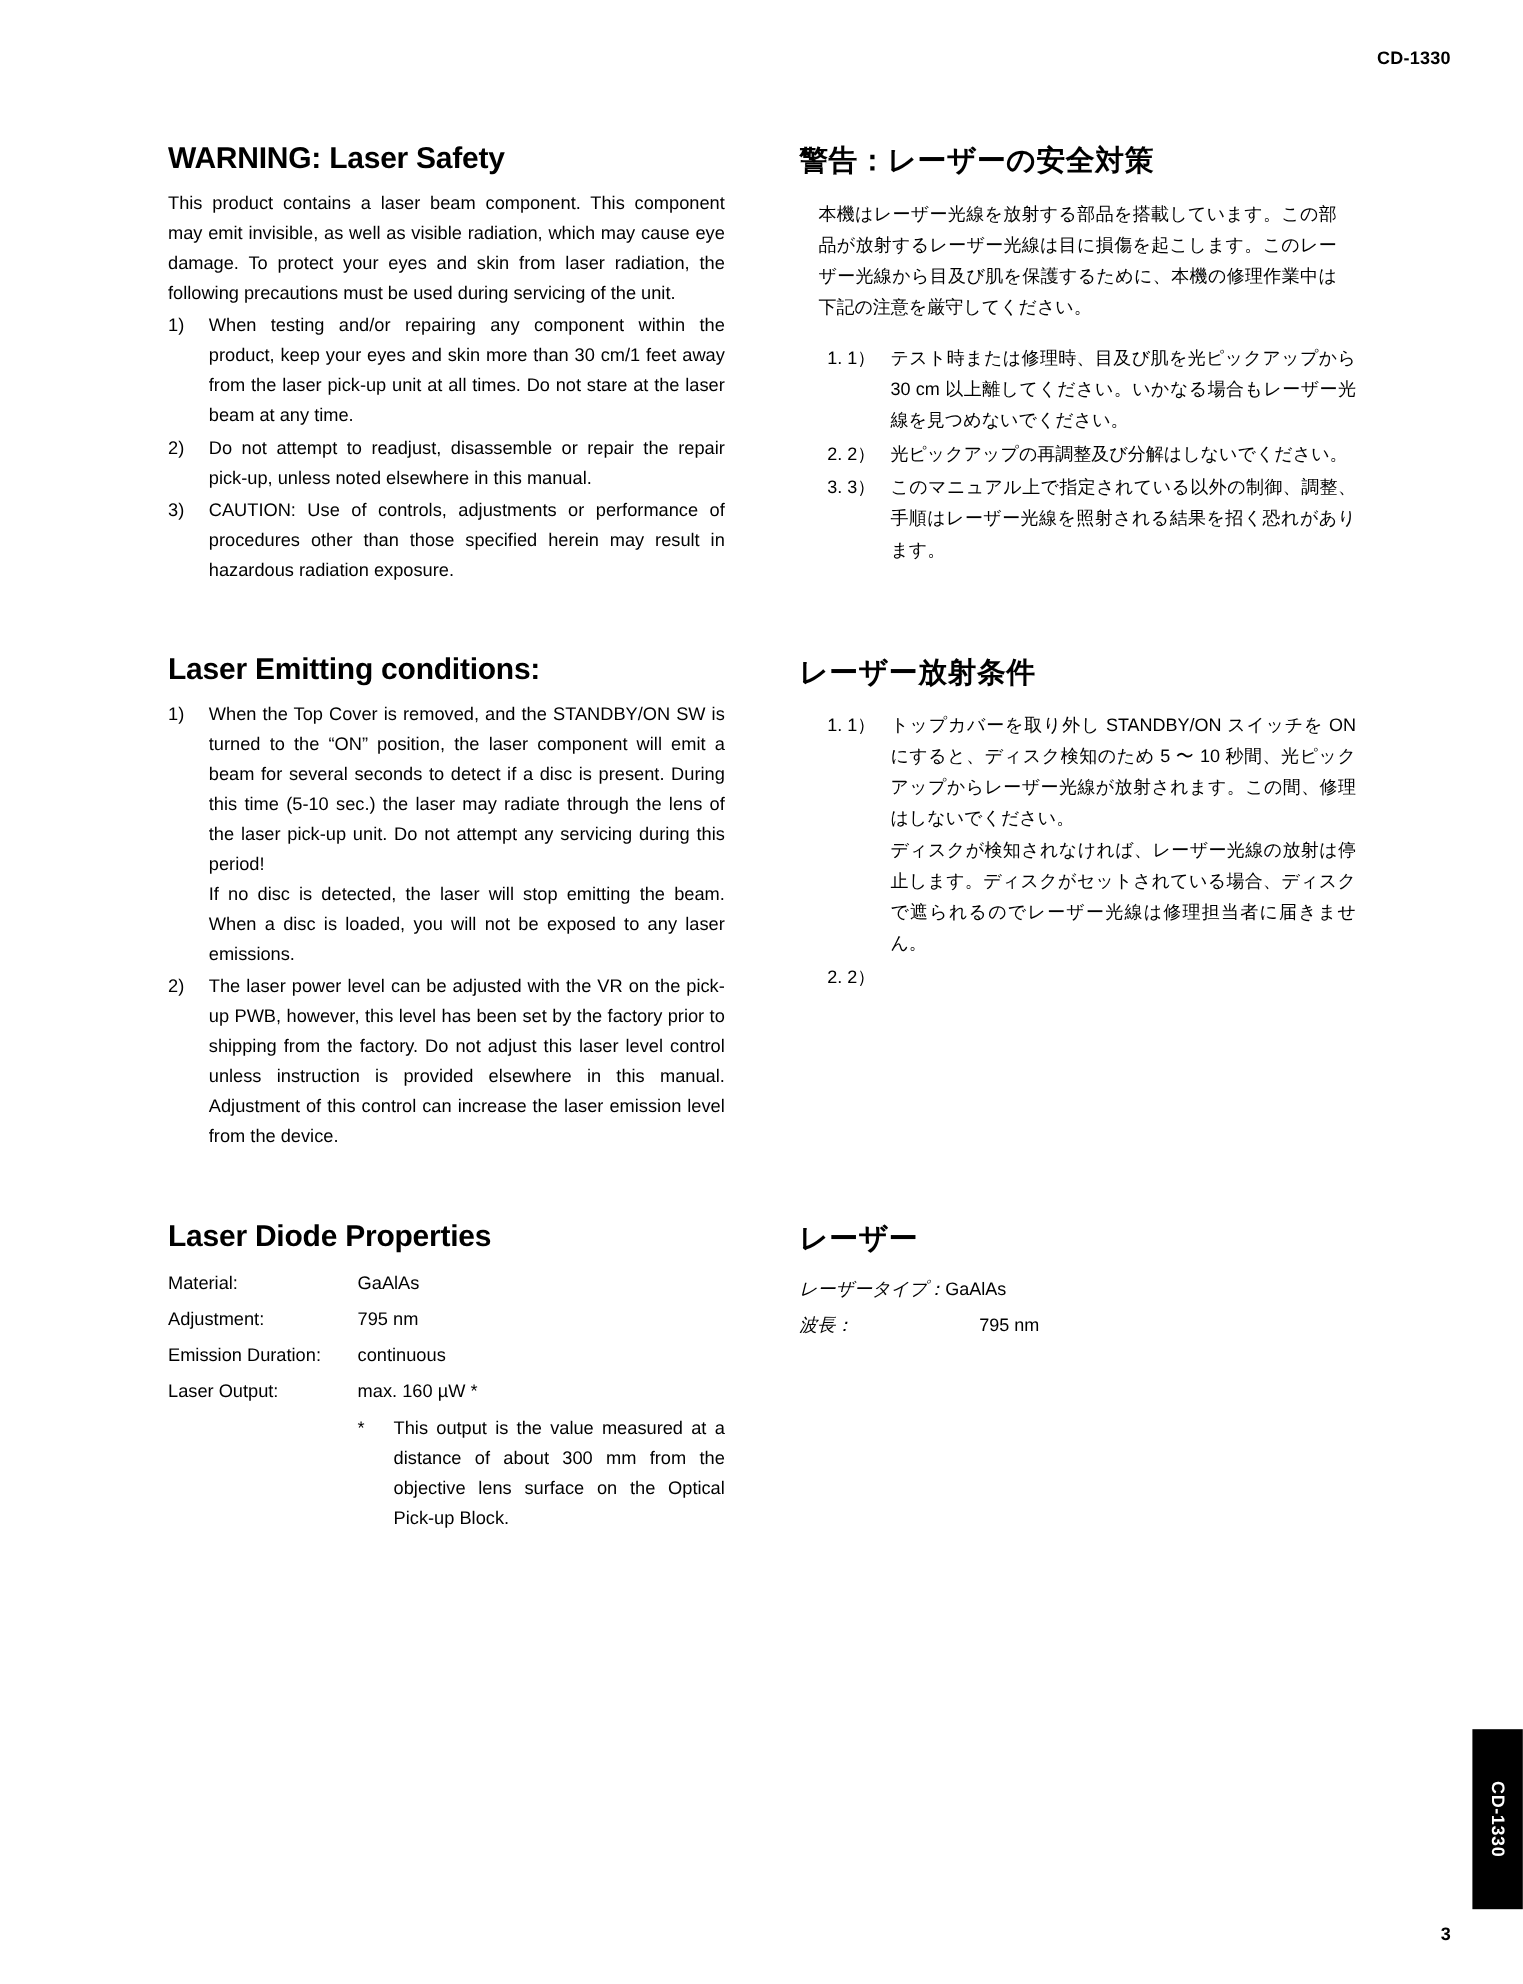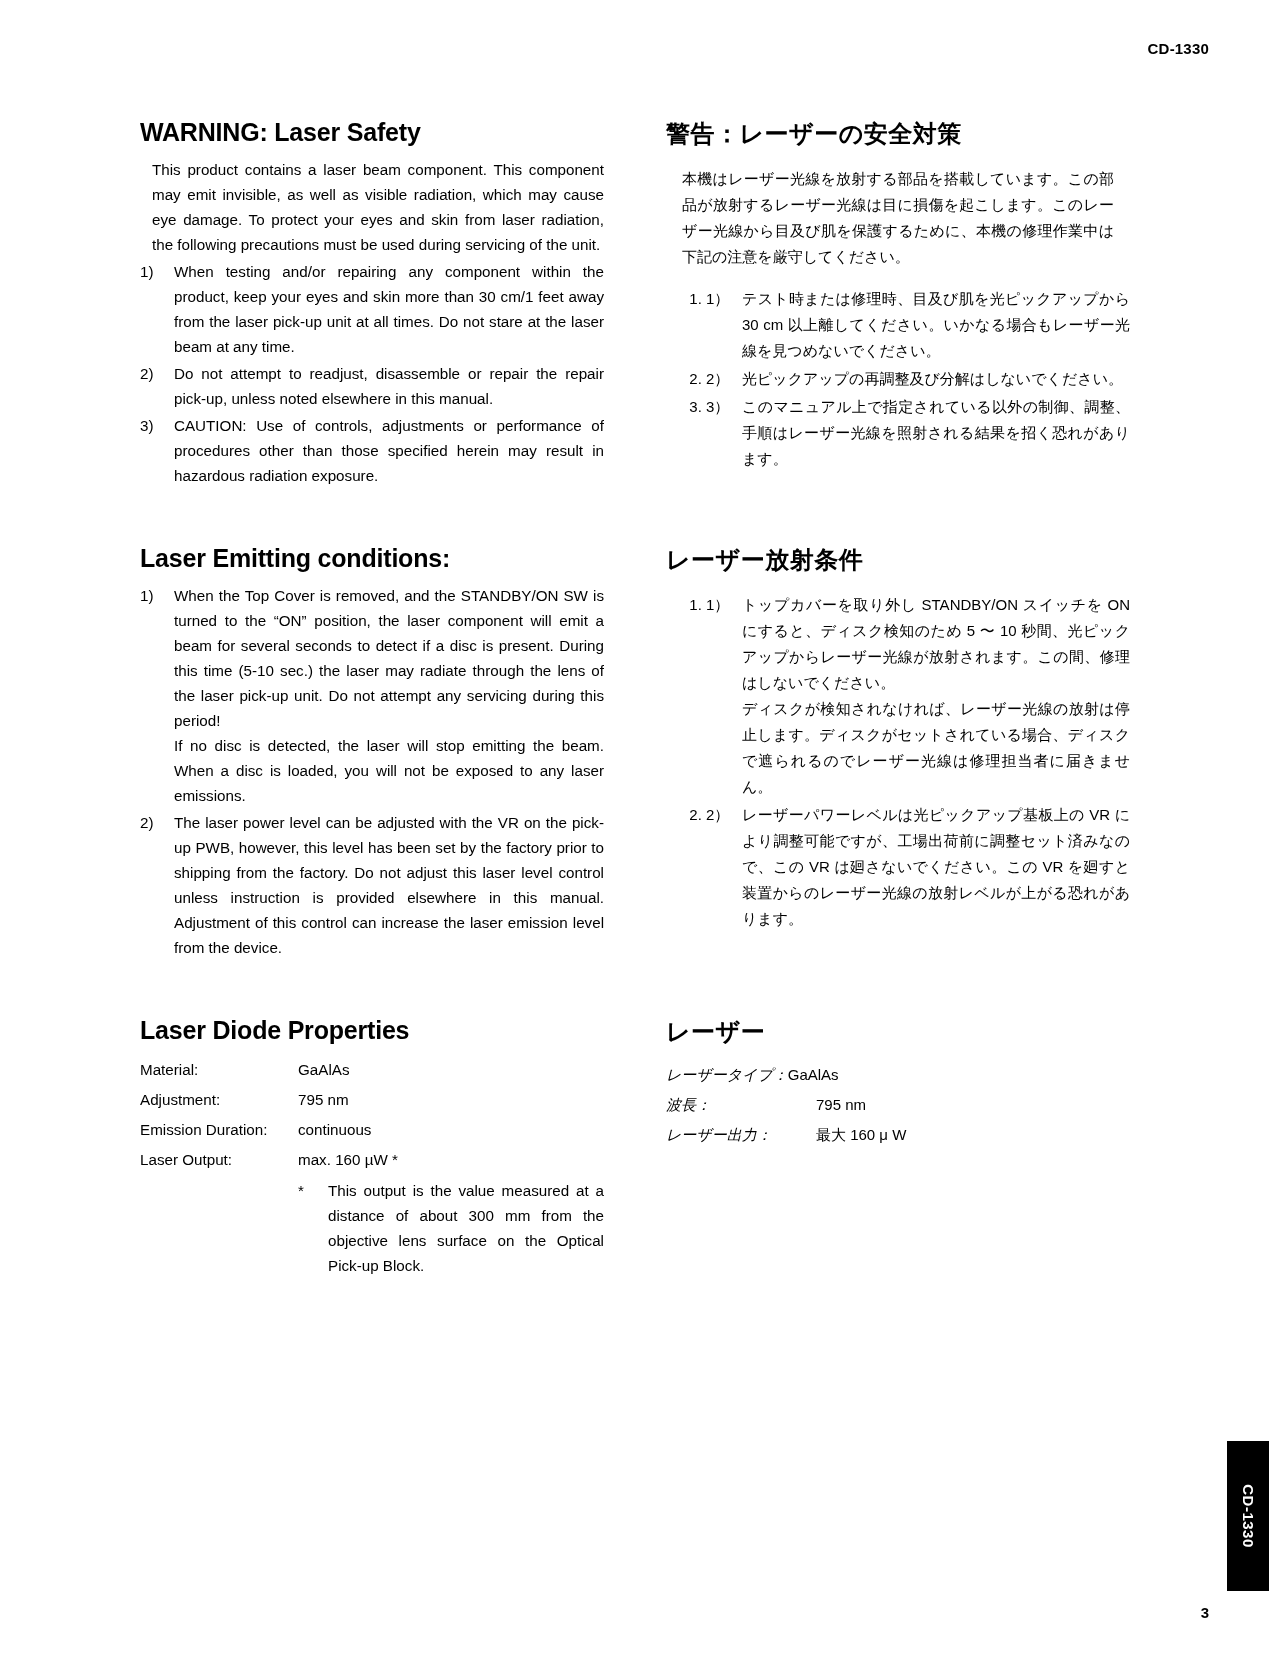--- a/index.html
+++ b/index.html
@@ -52,21 +52,21 @@
   }
   h2.sec-title-jp {
     font-size: 24px;
     font-weight: bold;
     margin: 0 0 12px 0;
     letter-spacing: 0.5px;
   }
   p.body-en {
     font-size: 15.2px;
     line-height: 25px;
-    margin: 0 0 0 12px;
+    margin: 0 0 0 0;
     text-align: justify;
     text-justify: inter-word;
   }
   p.body-jp {
     font-size: 15px;
     line-height: 26px;
     margin: 16px;
     text-align: justify;
   }
   ol.num-list {
@@ -251,21 +251,20 @@
       <div class="col-jp">
         <h2 class="sec-title-jp">レーザー放射条件</h2>
         <ol class="num-list-jp">
           <li>
             <span class="marker">1）</span>
             <span>トップカバーを取り外し STANDBY/ON スイッチを ON にすると、ディスク検知のため 5 〜 10 秒間、光ピックアップからレーザー光線が放射されます。この間、修理はしないでください。</span>
             <div class="sub-para">ディスクが検知されなければ、レーザー光線の放射は停止します。ディスクがセットされている場合、ディスクで遮られるのでレーザー光線は修理担当者に届きません。</div>
           </li>
           <li>
             <span class="marker">2）</span>
-            <span>レーザーパワーレベルは光ピックアップ基板上の VR により調整可能ですが、工場出荷前に調整セット済みなので、この VR は廻さないでください。この VR を廻すと装置からのレーザー光線の放射レベルが上がる恐れがあります。</span>
           </li>
         </ol>
       </div>
 
     </div>
 
     <div class="gap-lg"></div>
 
     <div class="cols">
 
@@ -299,24 +298,20 @@
         <h2 class="sec-title-jp">レーザー</h2>
         <div class="props">
           <div class="props-jp-row inline">
             <div class="label">レーザータイプ：</div>
             <div class="value">GaAlAs</div>
           </div>
           <div class="props-jp-row">
             <div class="label">波長：</div>
             <div class="value">795 nm</div>
           </div>
-          <div class="props-jp-row">
-            <div class="label">レーザー出力：</div>
-            <div class="value">最大 160 μ W</div>
-          </div>
         </div>
       </div>
 
     </div>
 
   </div>
 
   <div class="side-tab">
     <span>CD-1330</span>
   </div>

